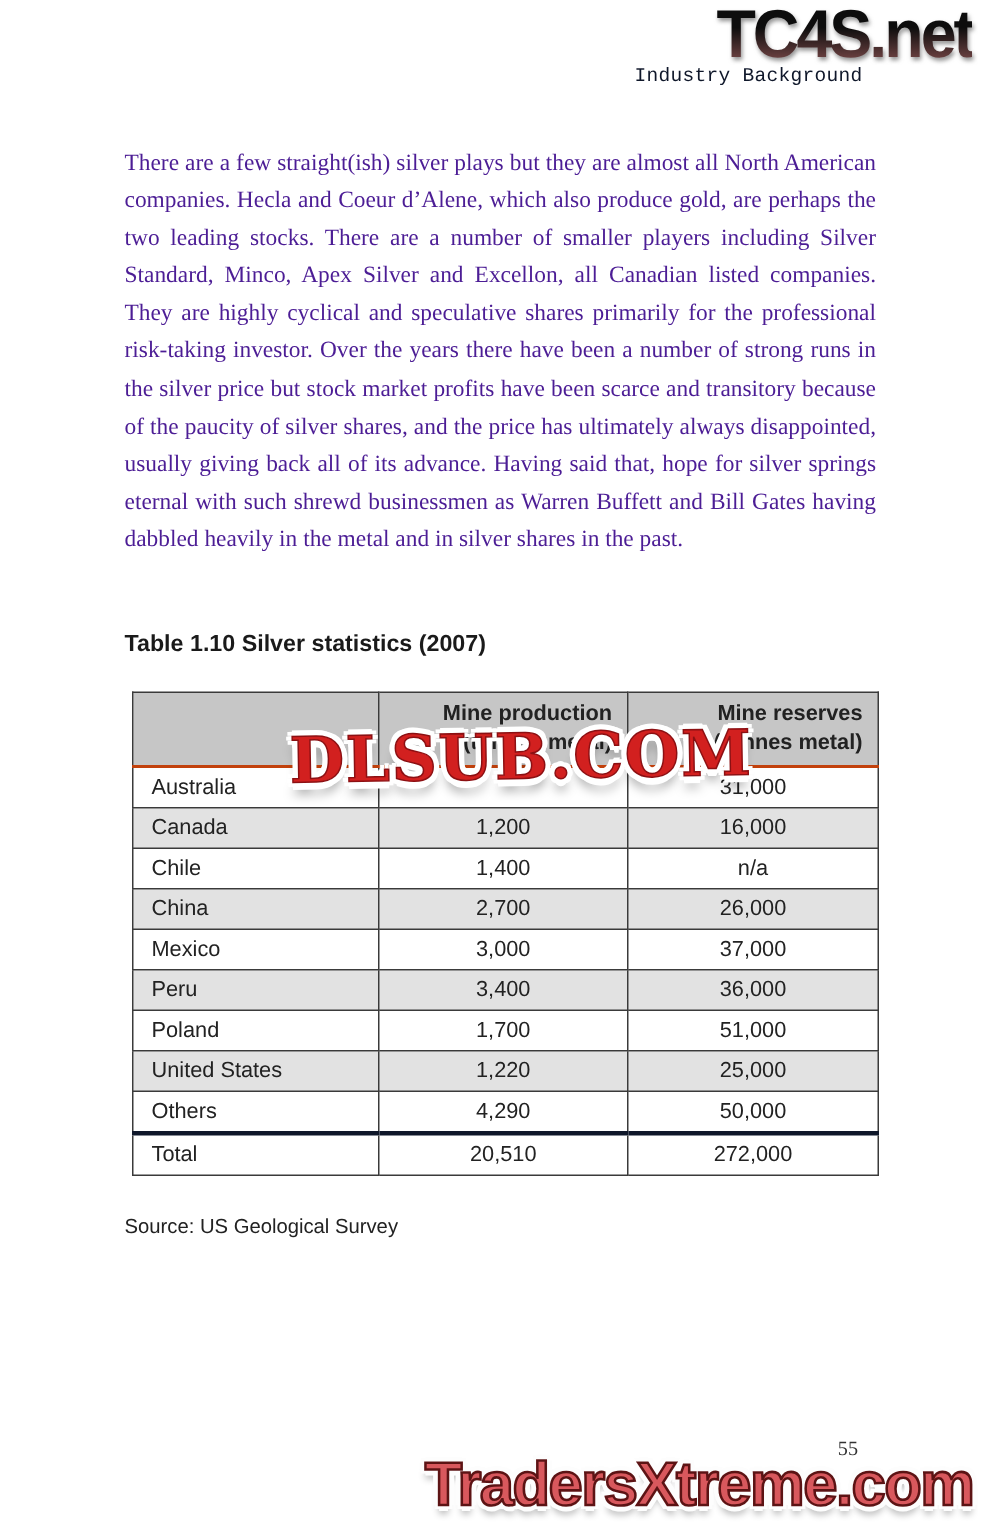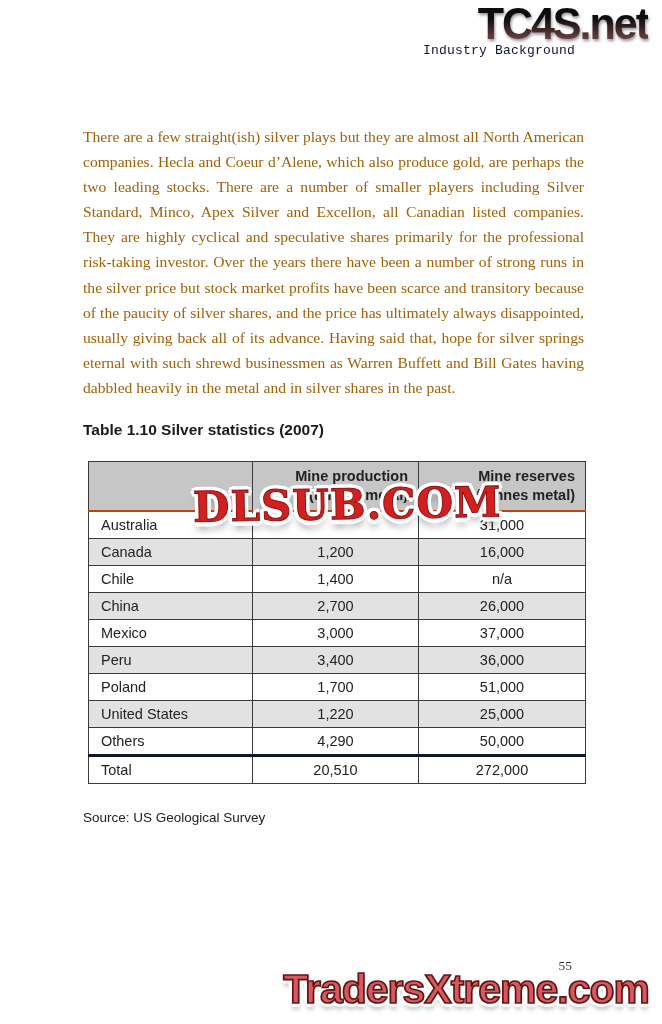--- a/index.html
+++ b/index.html
@@ -26,23 +26,22 @@
     position:absolute;top:43px;right:77px;
     font-size:13px;color:#0f172a;
     letter-spacing:.2px;
     font-family:Liberation Mono, monospace;
   }
   
   .body-text{
     position:absolute;left:83px;top:96px;width:501px;
     font-family:"Liberation Serif",serif;
     font-size:15.6px;line-height:25.1px;
-    color:#a16207;
+    color:#4c1d95;
     text-align:justify;
-    margin-top:28px;
   }
   
   .table-caption{
     position:absolute;left:83px;top:421px;
     font-weight:bold;font-size:15.5px;color:#1a1a1a;
   }
   table.stats{
     position:absolute;left:88px;top:461px;
     width:497px;border-collapse:collapse;
     font-size:14.5px;color:#222;

